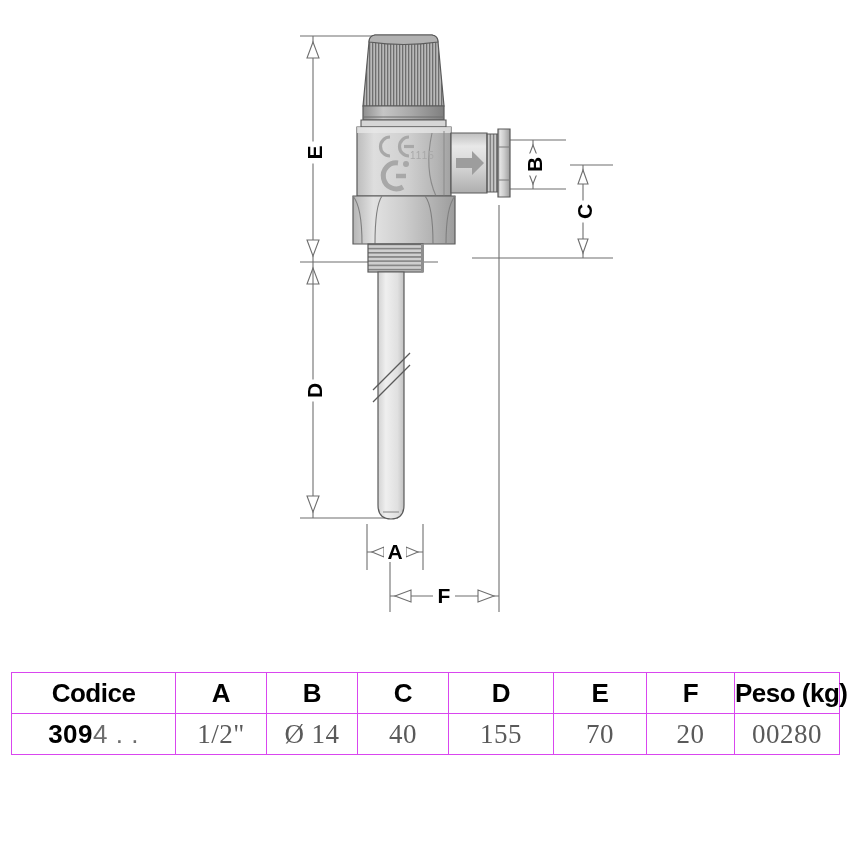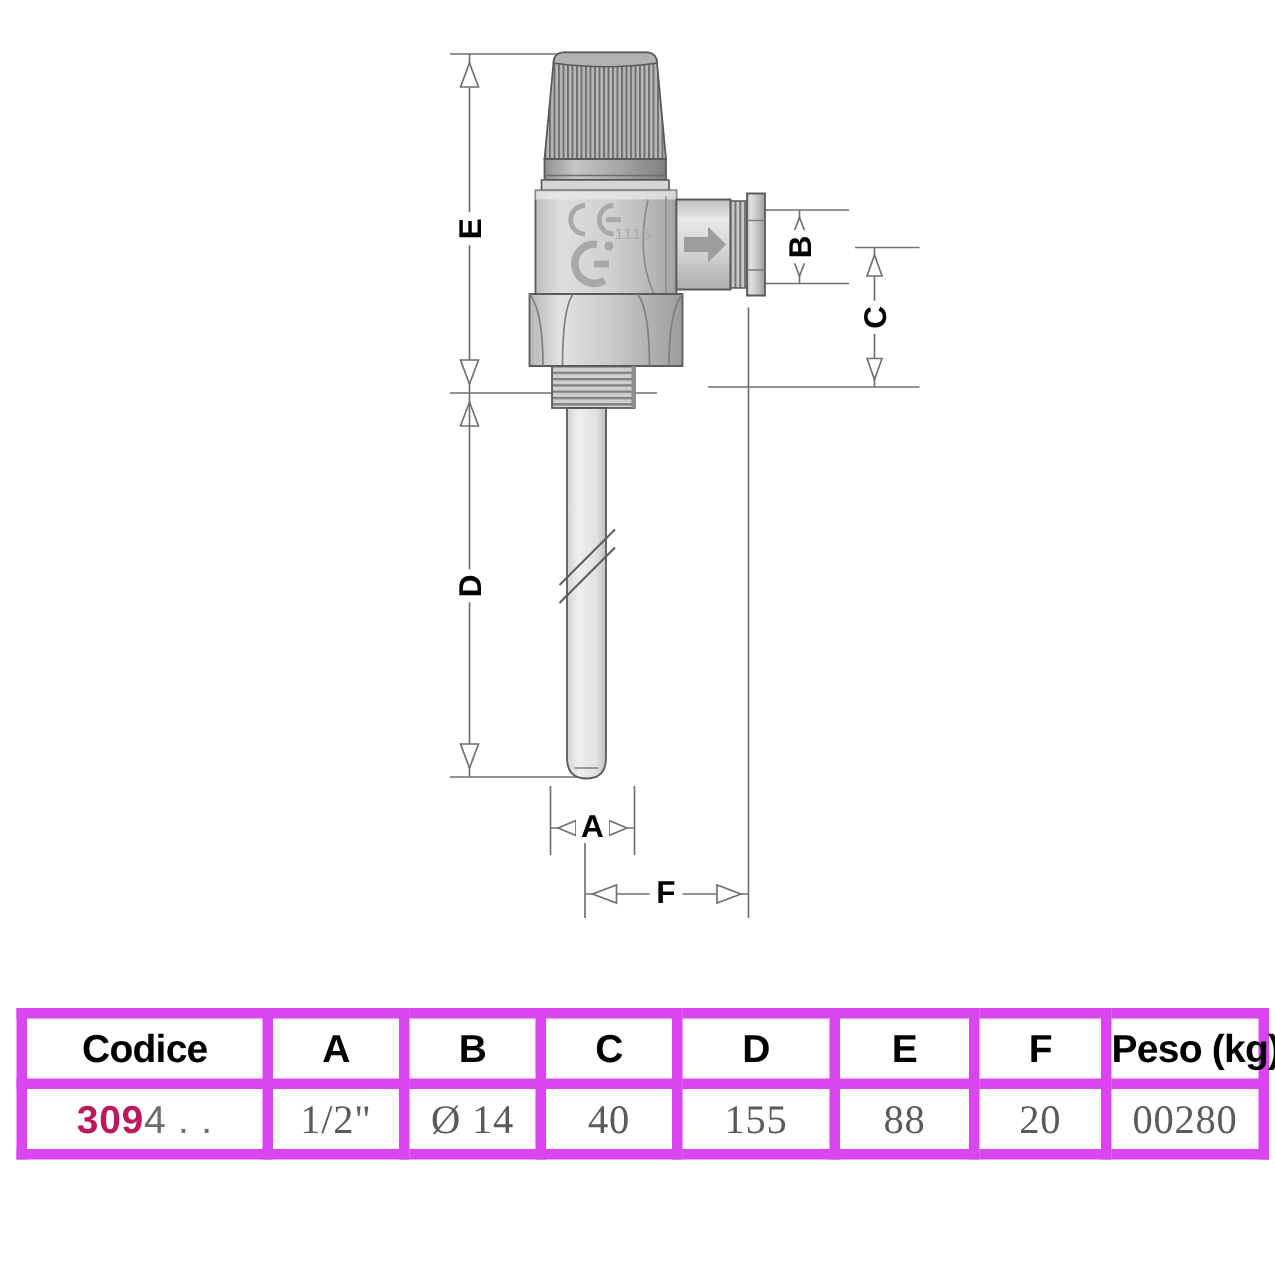--- a/index.html
+++ b/index.html
@@ -47,21 +47,21 @@
   #spec-table {
     position: absolute;
     left: 11px;
     top: 672px;
     width: 828px;
     border-collapse: collapse;
     table-layout: fixed;
     background: #fff;
   }
   #spec-table td {
-    border: 7px solid #d946ef;
+    border: 1px solid #d946ef;
     text-align: center;
     vertical-align: middle;
     padding: 0;
     height: 40px;
     white-space: nowrap;
   }
   #spec-table tr.head td {
     font-family: "Liberation Sans", sans-serif;
     font-weight: bold;
     font-size: 26px;
@@ -76,21 +76,21 @@
     letter-spacing: 0.5px;
   }
   #spec-table tr.vals td.code-cell {
     font-family: "Liberation Sans", sans-serif;
     font-size: 26px;
     color: #5a5a5a;
     font-weight: normal;
   }
   .code-strong {
     font-weight: bold;
-    color: #be185d;
+    color: #000000;
     text-align: center;
   }
   .code-rest {
     color: #6d6d6d;
     font-weight: normal;
   }
 </style>
 </head>
 <body>
 
@@ -307,20 +307,20 @@
         <td>E</td>
         <td>F</td>
         <td>Peso (kg)</td>
       </tr>
       <tr class="vals">
         <td class="code-cell"><span class="code-strong">309</span><span class="code-rest">4 . .</span></td>
         <td>1/2"</td>
         <td>Ø 14</td>
         <td>40</td>
         <td>155</td>
-        <td>88</td>
+        <td>70</td>
         <td>20</td>
         <td>00280</td>
       </tr>
     </tbody>
   </table>
 
 </div>
 
 </body></html>

